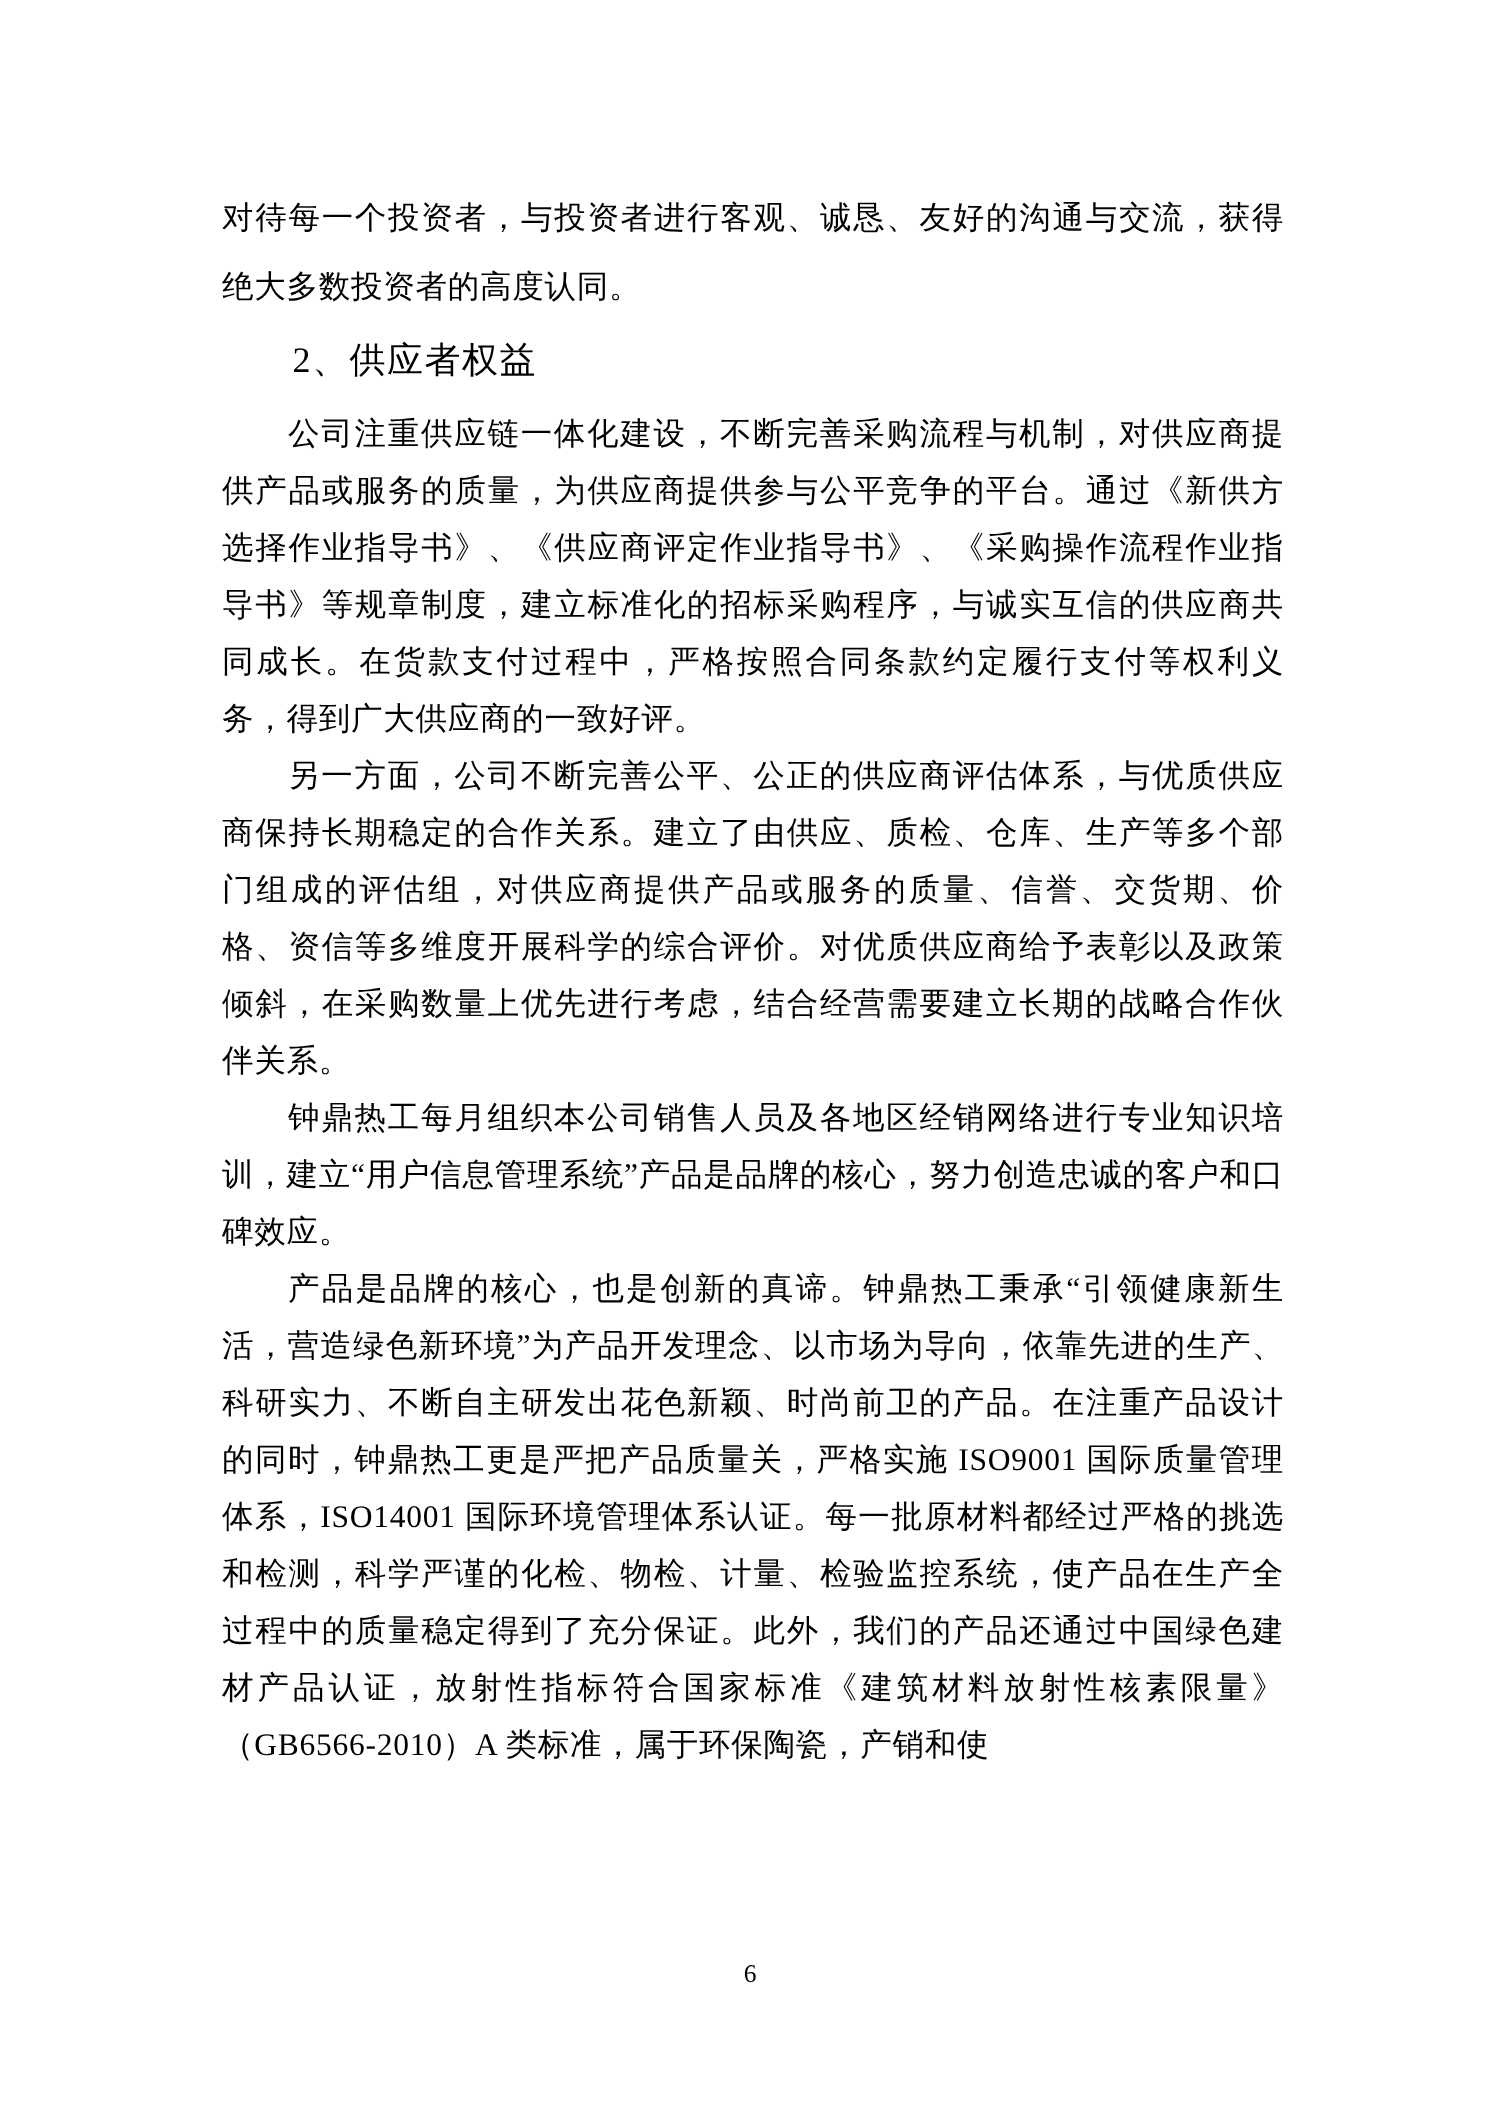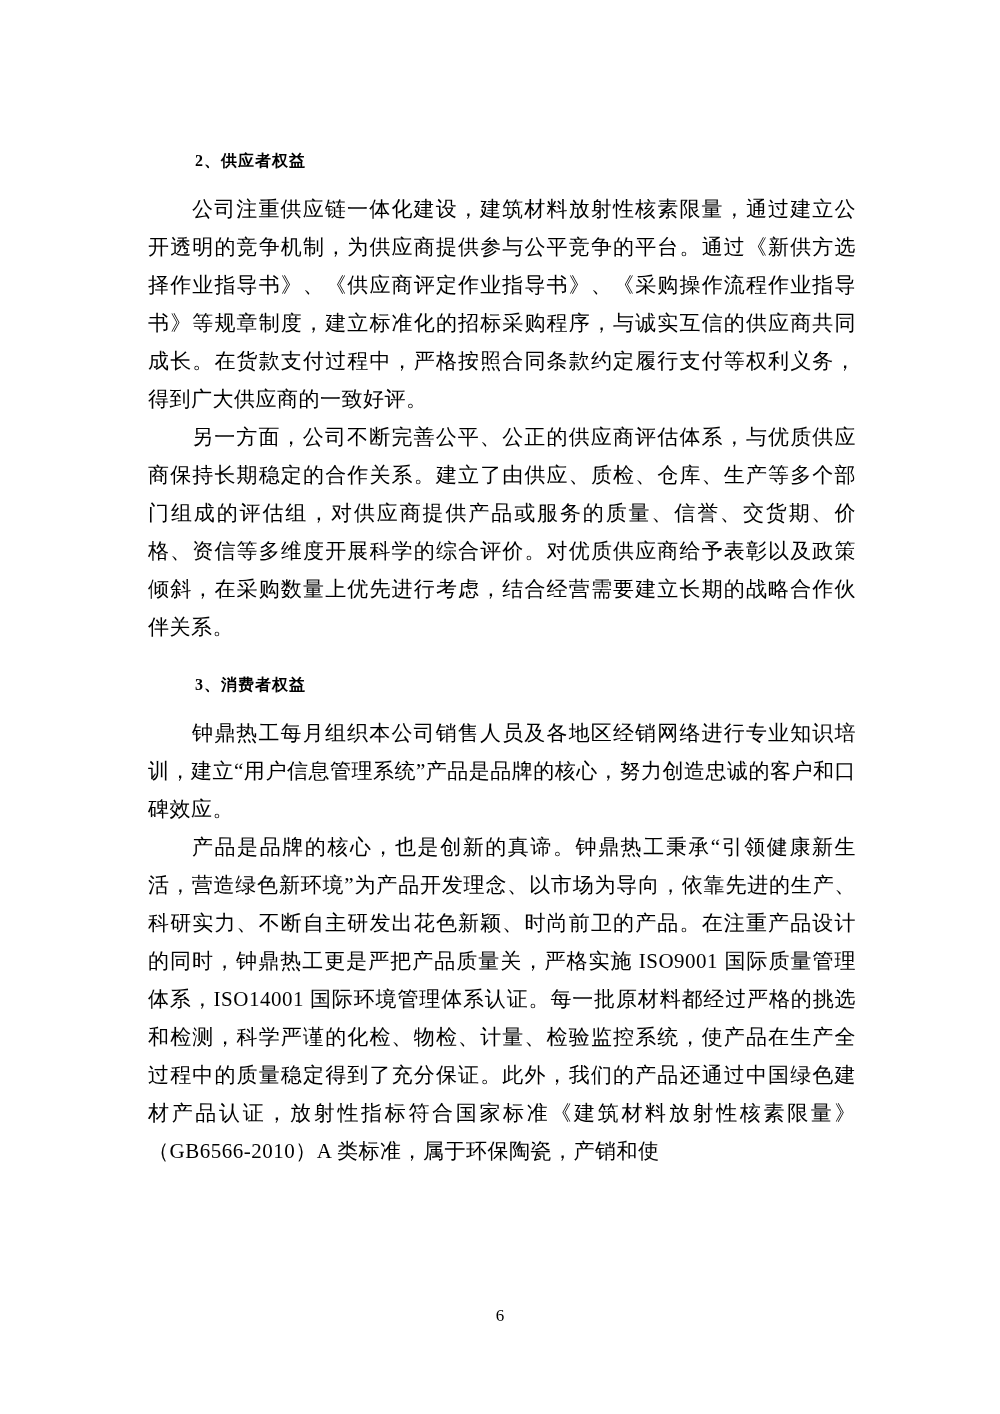--- a/index.html
+++ b/index.html
@@ -29,52 +29,52 @@
     text-align: justify;
     text-justify: inter-ideograph;
     text-indent: 44px;
     letter-spacing: 0.5px;
   }
   p.lead {
     line-height: 46px;
     text-indent: 0;
   }
   h2.heading {
-    margin: 18px 0 8px 0;
+    margin: 6px 0 8px 0;
     padding-left: 47px;
-    font-size: 16px;
+    font-size: 24px;
     line-height: 42px;
-    font-weight: bold;
+    font-weight: normal;
     letter-spacing: 1px;
   }
   .page-number {
     position: absolute;
     top: 1306px;
     left: 0;
     width: 100%;
     text-align: center;
     font-size: 17px;
     line-height: 20px;
   }
 </style>
 </head>
 <body>
 
 <div class="page">
   <div class="content">
 
+    <p class="body lead">对待每一个投资者，与投资者进行客观、诚恳、友好的沟通与交流，获得绝大多数投资者的高度认同。</p>
 
     <h2 class="heading">2、供应者权益</h2>
 
 
-    <p class="body">公司注重供应链一体化建设，建筑材料放射性核素限量，通过建立公开透明的竞争机制，为供应商提供参与公平竞争的平台。通过《新供方选择作业指导书》、《供应商评定作业指导书》、《采购操作流程作业指导书》等规章制度，建立标准化的招标采购程序，与诚实互信的供应商共同成长。在货款支付过程中，严格按照合同条款约定履行支付等权利义务，得到广大供应商的一致好评。</p>
+    <p class="body">公司注重供应链一体化建设，不断完善采购流程与机制，对供应商提供产品或服务的质量，为供应商提供参与公平竞争的平台。通过《新供方选择作业指导书》、《供应商评定作业指导书》、《采购操作流程作业指导书》等规章制度，建立标准化的招标采购程序，与诚实互信的供应商共同成长。在货款支付过程中，严格按照合同条款约定履行支付等权利义务，得到广大供应商的一致好评。</p>
 
     <p class="body">另一方面，公司不断完善公平、公正的供应商评估体系，与优质供应商保持长期稳定的合作关系。建立了由供应、质检、仓库、生产等多个部门组成的评估组，对供应商提供产品或服务的质量、信誉、交货期、价格、资信等多维度开展科学的综合评价。对优质供应商给予表彰以及政策倾斜，在采购数量上优先进行考虑，结合经营需要建立长期的战略合作伙伴关系。</p>
 
-    <h2 class="heading">3、消费者权益</h2>
 
     <p class="body">钟鼎热工每月组织本公司销售人员及各地区经销网络进行专业知识培训，建立“用户信息管理系统”产品是品牌的核心，努力创造忠诚的客户和口碑效应。</p>
 
     <p class="body">产品是品牌的核心，也是创新的真谛。钟鼎热工秉承“引领健康新生活，营造绿色新环境”为产品开发理念、以市场为导向，依靠先进的生产、科研实力、不断自主研发出花色新颖、时尚前卫的产品。在注重产品设计的同时，钟鼎热工更是严把产品质量关，严格实施 ISO9001 国际质量管理体系，ISO14001 国际环境管理体系认证。每一批原材料都经过严格的挑选和检测，科学严谨的化检、物检、计量、检验监控系统，使产品在生产全过程中的质量稳定得到了充分保证。此外，我们的产品还通过中国绿色建材产品认证，放射性指标符合国家标准《建筑材料放射性核素限量》（GB6566-2010）A 类标准，属于环保陶瓷，产销和使</p>
 
   </div>
 
   <div class="page-number">6</div>
 </div>
 

